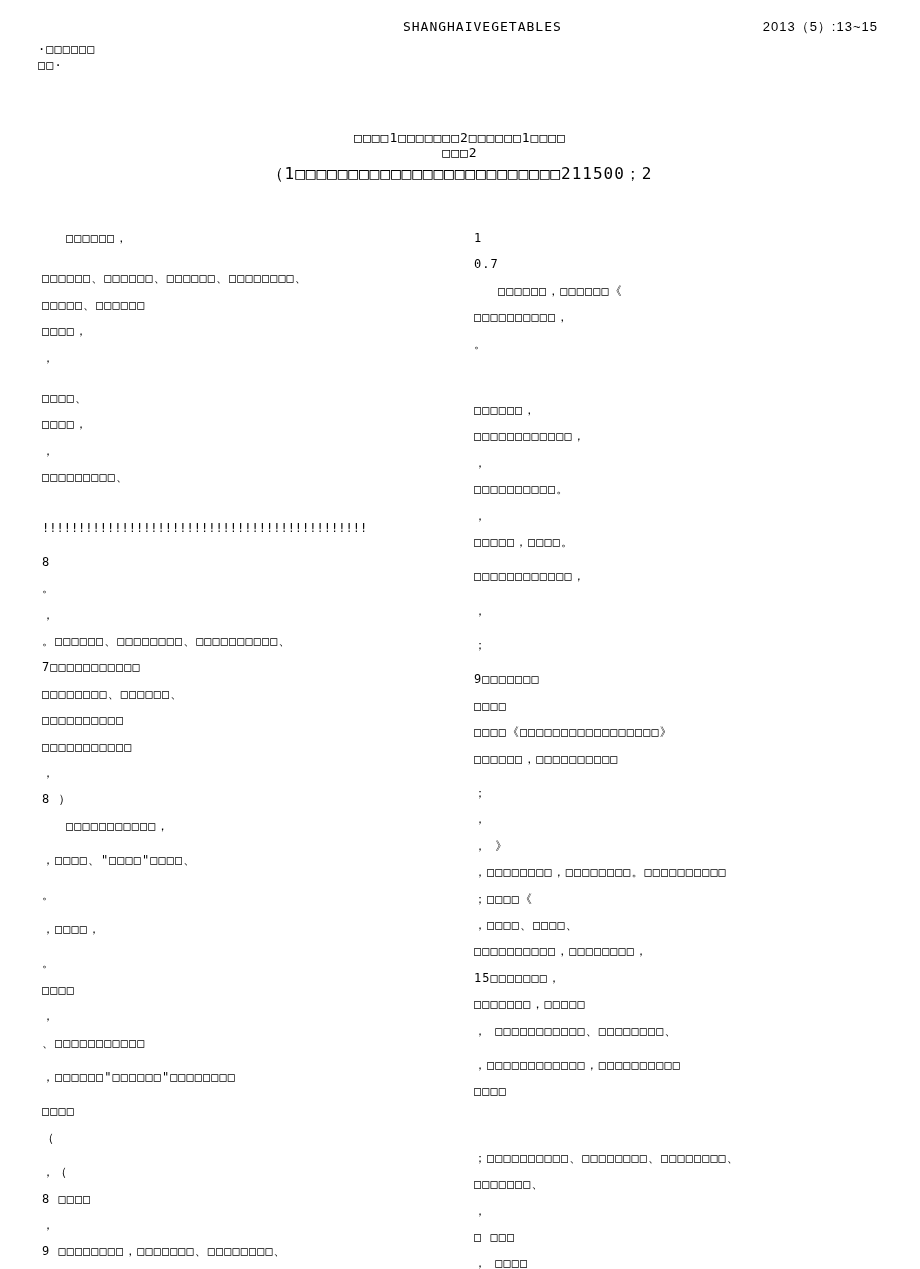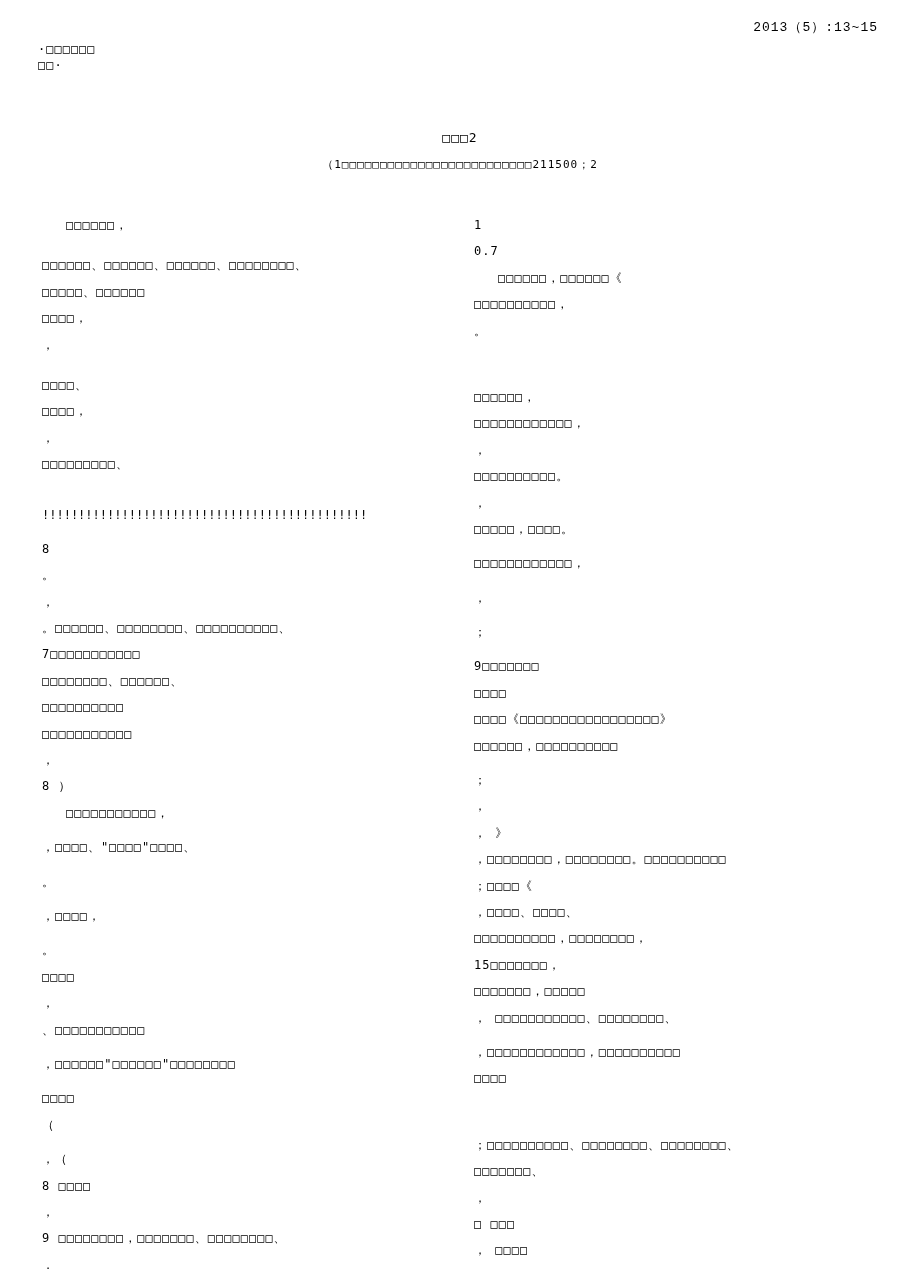--- a/index.html
+++ b/index.html
@@ -1,43 +1,45 @@
 <!DOCTYPE html>
 <html><head>
 <meta charset="utf-8">
 <style>
 body{margin:0;padding:0;background:#fff;font-family:"SimSun","MS Gothic",monospace;font-size:12px}
 .page{width:920px;min-height:1269px;margin:0 auto;padding:18px 42px 10px 42px;box-sizing:border-box;position:relative}
 .hdr{display:flex;justify-content:space-between;align-items:baseline;margin-bottom:6px}
 .journal{text-align:center;flex:1;font-family:monospace;letter-spacing:1px;font-size:13px}
-.cite{font-family:Liberation Mono, monospace;font-size:13px;letter-spacing:1px}
+.cite{font-family:Liberation Sans, sans-serif;font-size:13px;letter-spacing:1px}
 .section-tag{font-size:12px;margin:2px 0 2px -4px}
 .title-block{text-align:center;margin:58px 0 12px 0}
 .authors{font-size:13px;letter-spacing:2px}
-.affil{font-size:11px;letter-spacing:1px;margin-top:12px}
+.affil{font-size:16px;letter-spacing:1px;margin-top:4px}
 .cols{display:flex;gap:28px;margin-top:40px}
 .col{flex:1;font-size:12px;line-height:2.2}
 .ph{letter-spacing:1px}
 .num{font-family:monospace}
 .indent{text-indent:2em}
 .exclaim{letter-spacing:0px;font-family:monospace;margin:24px 0 8px 0}
 </style>
 </head>
 <body>
 
 <div class="page">
   <div class="hdr">
     <span style="width:160px"></span>
+    <span class="journal">SHANGHAIVEGETABLES</span>
     <span class="cite">2013（5）:13~15</span>
   </div>
 
   <div class="section-tag ph">·□□□□□□</div>
   <div class="section-tag ph"> □□·</div>
 
   <div class="title-block">
+    <div class="authors ph">□□□□1□□□□□□□2□□□□□□1□□□□</div>
     <div class="authors ph">□□□2</div>
     <div class="affil ph">（1□□□□□□□□□□□□□□□□□□□□□□□□□211500；2</div>
   </div>
 
   <div class="cols">
     <div class="col">
       <div class="ph indent">□□□□□□，</div>
       <div style="height:14px"></div>
       <div class="ph">□□□□□□、□□□□□□、□□□□□□、□□□□□□□□、</div>
       <div class="ph">□□□□□、□□□□□□</div>

